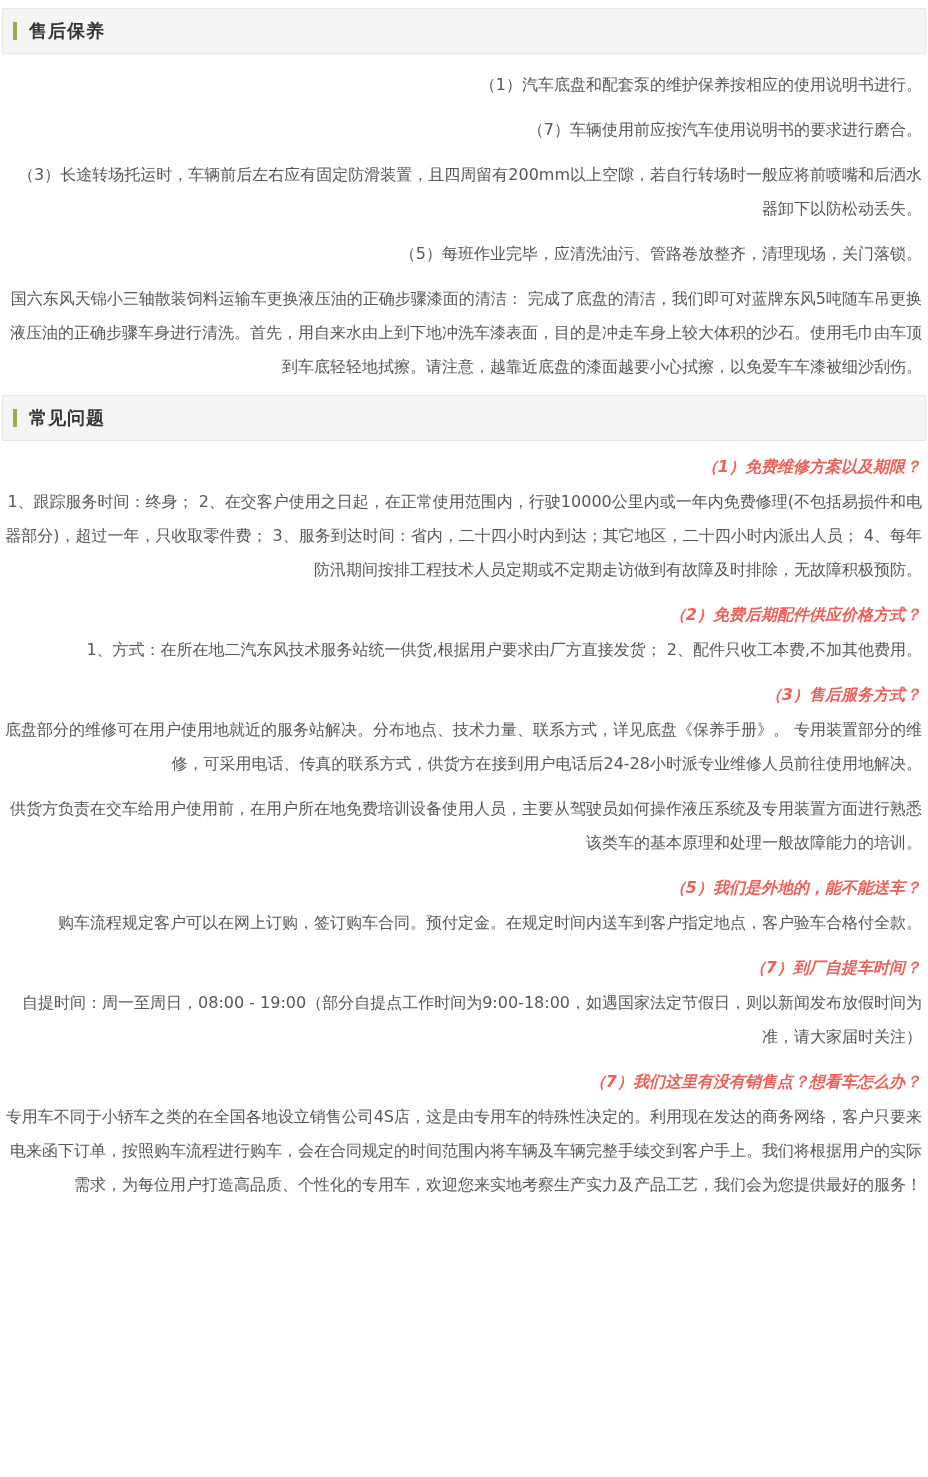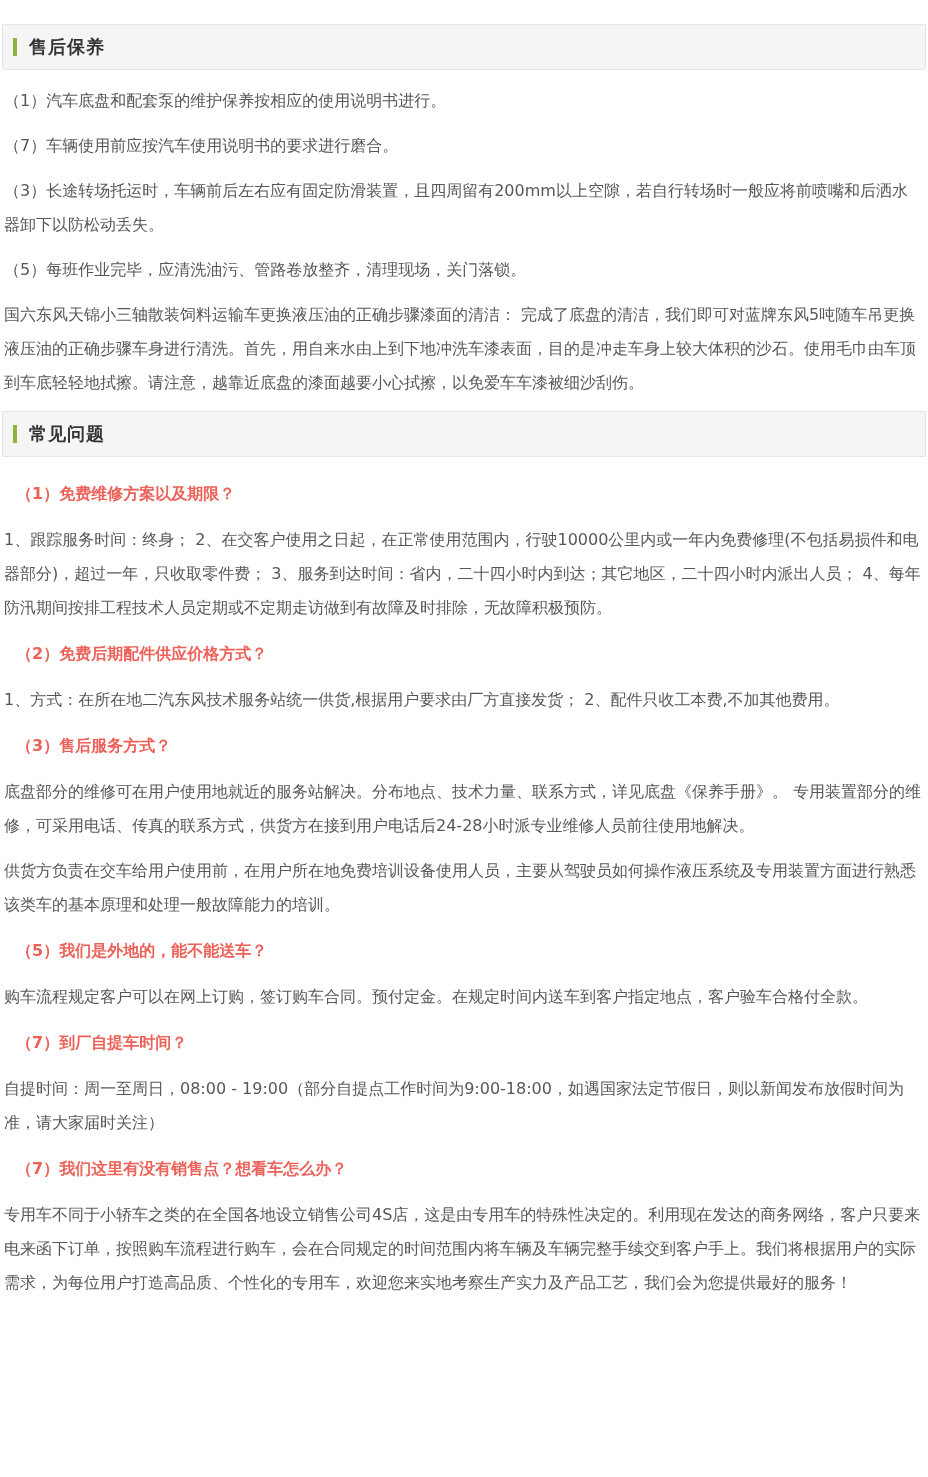--- a/index.html
+++ b/index.html
@@ -6,21 +6,21 @@
     margin: 0;
     padding: 0;
     background: #ffffff;
   }
   body {
     width: 928px;
     font-family: "DejaVu Sans", "Liberation Sans", sans-serif;
     color: #575757;
   }
   .page {
-    padding: 16px 2px;
+    padding: 0 2px;
     box-sizing: border-box;
   }
   .section-bar {
     margin-top: 8px;
     height: 44px;
     background: #f5f5f5;
     border: 1px solid #e7e7e7;
     display: flex;
     align-items: center;
     padding-left: 10px;
@@ -35,36 +35,38 @@
   }
   .section-bar h2 {
     margin: 0;
     font-size: 18px;
     font-weight: bold;
     color: var(--header-text, #333333);
     letter-spacing: 1px;
   }
   .section-body {
     padding: 14px 4px 0 2px;
+    text-align: right;
   }
   .section-body.faq {
     padding-top: 8px;
   }
   p.body-text {
     margin: 0 0 11px 0;
     font-size: 16px;
     line-height: 34px;
     color: var(--body-text, #575757);
   }
   h3.faq-q {
-    margin: 12px;
+    margin: 1px;
     font-size: 16px;
     line-height: 34px;
     font-weight: bold;
     color: var(--question-red, #ed6158);
+    font-style: italic;
   }
 </style>
 </head>
 <body>
 
 <div class="page">
 
   <section>
     <header class="section-bar">
       <span class="accent"></span>

